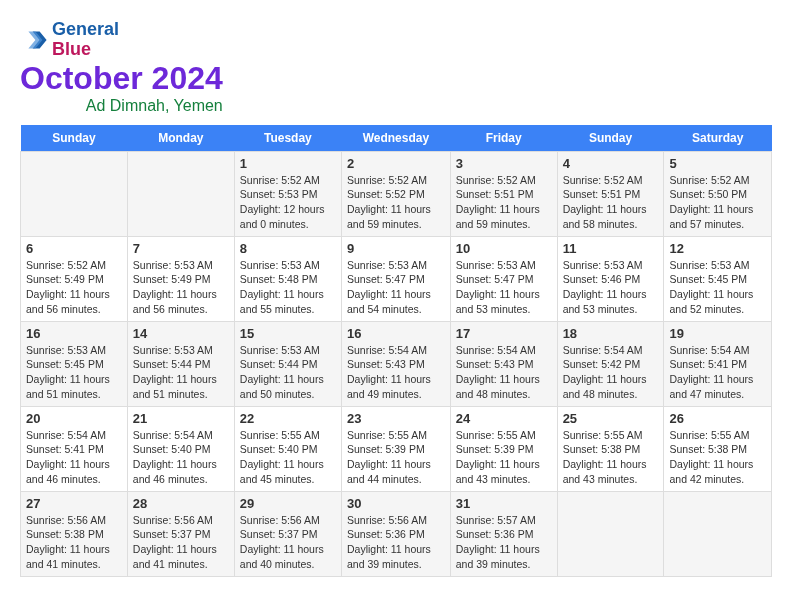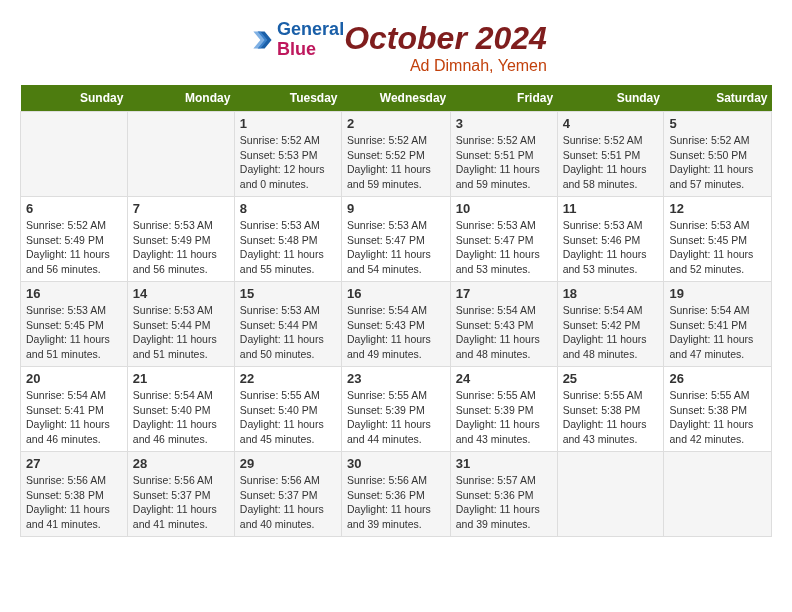--- a/index.html
+++ b/index.html
@@ -5,23 +5,24 @@
     * { box-sizing: border-box; margin: 0; padding: 0; }
     body {
       font-family: Arial, sans-serif;
       background: #fff;
       width: 792px;
       min-height: 612px;
       padding: 20px;
     }
     .header {
       display: flex;
-      justify-content: center;
+      justify-content: space-between;
       align-items: flex-start;
       margin-bottom: 10px;
+      flex-direction: column;
     }
     .logo {
       display: flex;
       align-items: center;
       gap: 4px;
     }
     .logo-text {
       font-size: 18px;
       font-weight: bold;
       color: #333;
@@ -33,37 +34,36 @@
     .logo-icon {
       width: 28px;
       height: 28px;
     }
     .title-section {
       text-align: right;
     }
     .month-title {
       font-size: 32px;
       font-weight: bold;
-      color: #7f1d1d;
-      font-style: italic;
+      color: #6d28d9;
     }
     .subtitle {
       font-size: 16px;
-      color: #c2410c;
+      color: #15803d;
     }
     table {
       width: 100%;
       border-collapse: collapse;
       font-size: 11px;
     }
     thead tr th {
-      background-color: #4d7c0f;
+      background-color: #3b82f6;
       color: #fff;
       padding: 6px 4px;
-      text-align: right;
+      text-align: center;
       font-size: 12px;
       font-weight: bold;
     }
     tbody tr td {
       border: 1px solid #ddd;
       vertical-align: top;
       padding: 4px 5px;
       width: 112px;
       height: 85px;
       color: #333;

